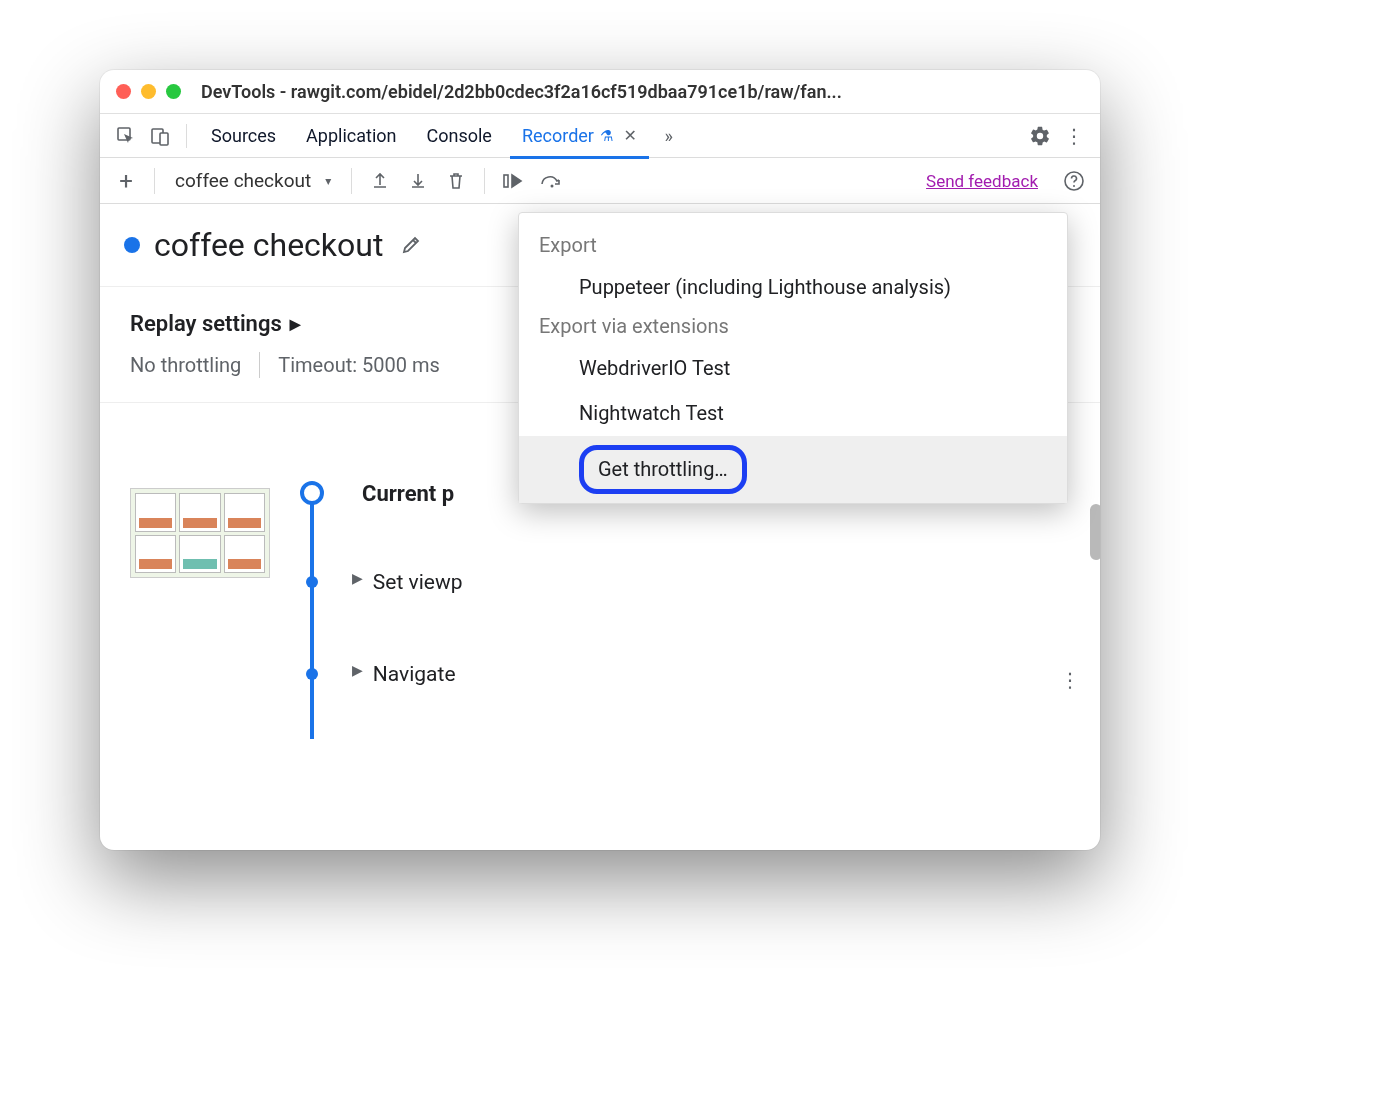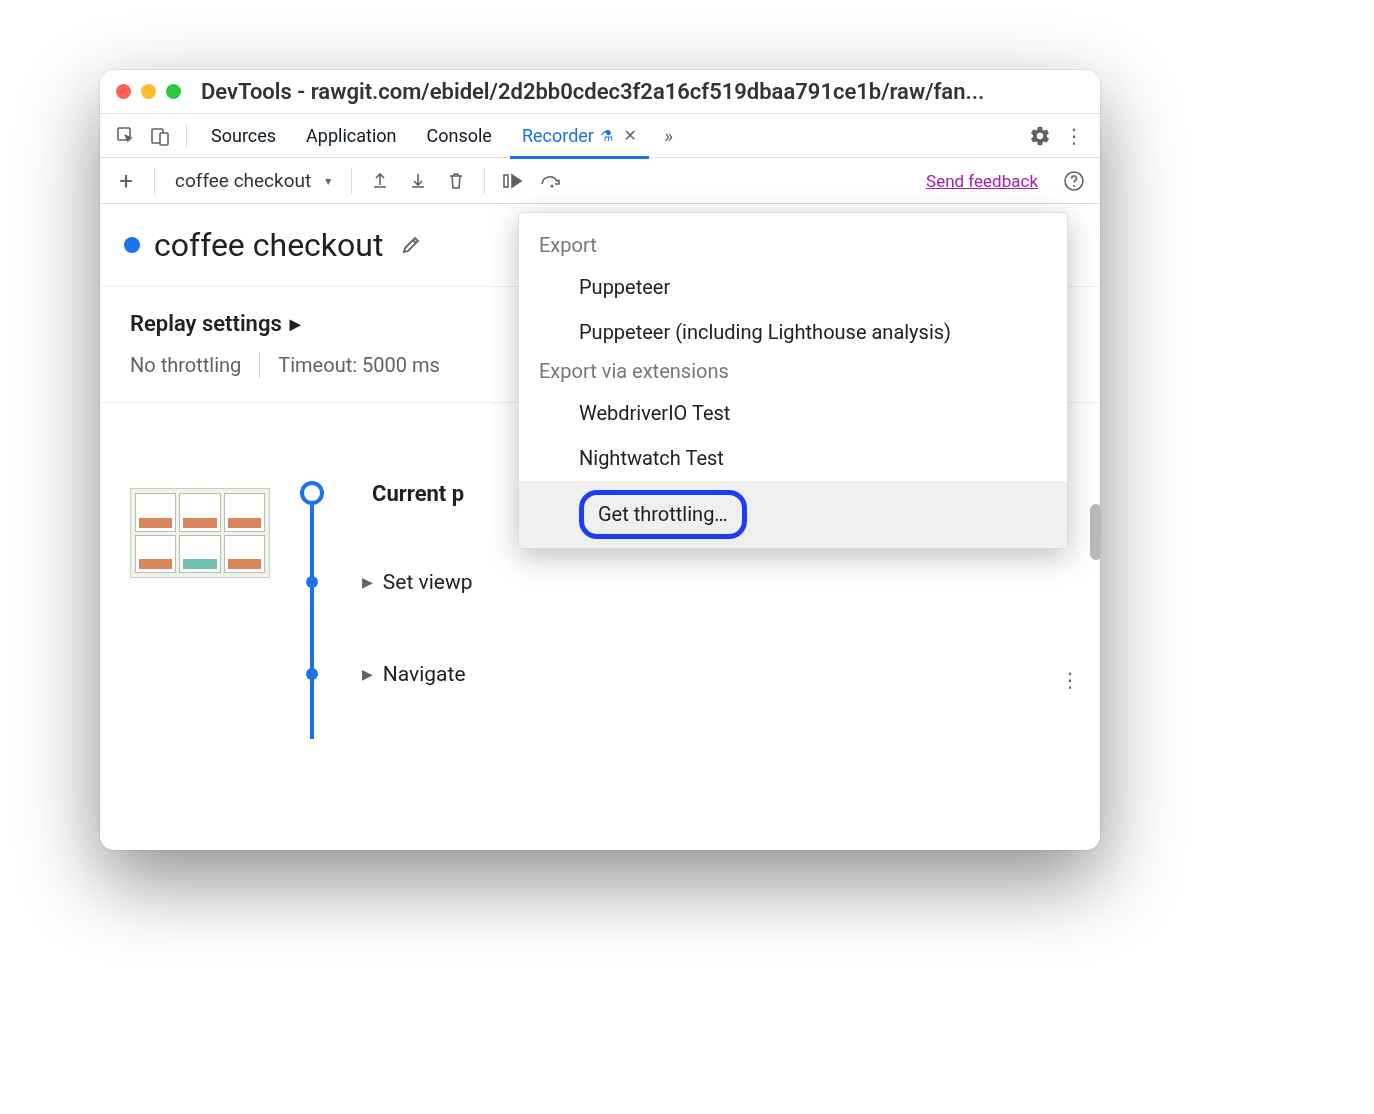--- a/index.html
+++ b/index.html
@@ -33,21 +33,21 @@
     gap: 12px;
     border-bottom: 1px solid #e0e0e0;
   }
   .traffic { display: flex; gap: 10px; }
   .dot { width: 15px; height: 15px; border-radius: 50%; }
   .dot.red { background:#ff5f57; }
   .dot.yellow { background:#febc2e; }
   .dot.green { background:#28c840; }
   .title-text {
     flex: 1;
-    font-size: 22px;
+    font-size: 18px;
     font-weight: 600;
     color: #333;
     white-space: nowrap;
     overflow: hidden;
     text-overflow: ellipsis;
     margin-left: 8px;
   }
   
   .tabs-row {
     height: 44px;
@@ -127,21 +127,21 @@
   .thumb div::after { content:""; position:absolute; left:3px; right:3px; bottom:3px; height:10px; background:#d9845a;}
   .thumb div:nth-child(5)::after { background:#6fbfb0;}
   .timeline-track {
     position:absolute; left:210px; top:86px; width:4px; height:250px; background:#1a73e8;
   }
   .node { position:absolute; left:200px; width:24px; height:24px; border-radius:50%; border:4px solid #1a73e8; background:#fff;}
   .node.n1 { top:78px;}
   .node-small { position:absolute; left:206px; width:12px; height:12px; border-radius:50%; background:#1a73e8;}
   .node-small.n2 { top:173px;}
   .node-small.n3 { top:265px;}
-  .step { position:absolute; left:262px; font-size:21px; color:#202124; display:flex; align-items:center; gap:10px;}
+  .step { position:absolute; left:252px; font-size:21px; color:#202124; display:flex; align-items:flex-start; gap:10px;}
   .step .tri { font-size:14px; color:#5f6368;}
   .step.b1 { top:78px; font-weight:700; font-size:22px;}
   .step.b1::before { content:""; }
   .step.s2 { top:167px;}
   .step.s3 { top:259px;}
   
   .scroll-nub {
     position:absolute; right:-2px; top:434px; width:12px; height:56px;
     background:#b9b9b9; border-radius:6px;
   }
@@ -315,21 +315,20 @@
       <span class="tri">▶</span>
       <span>Navigate</span>
     </div>
     <span style="position:absolute; right:20px; top:265px; color:#5f6368; font-size:20px;">⋮</span>
   </div>
 
   <div class="scroll-nub"></div>
 
   <div class="popup">
     <div class="gh">Export</div>
-    <div class="opt">Puppeteer</div>
     <div class="opt">Puppeteer (including Lighthouse analysis)</div>
     <div class="gh">Export via extensions</div>
     <div class="opt">WebdriverIO Test</div>
     <div class="opt">Nightwatch Test</div>
     <div class="opt hover">
       <span class="highlight-ring">Get throttling…</span>
     </div>
   </div>
 
 </div>

